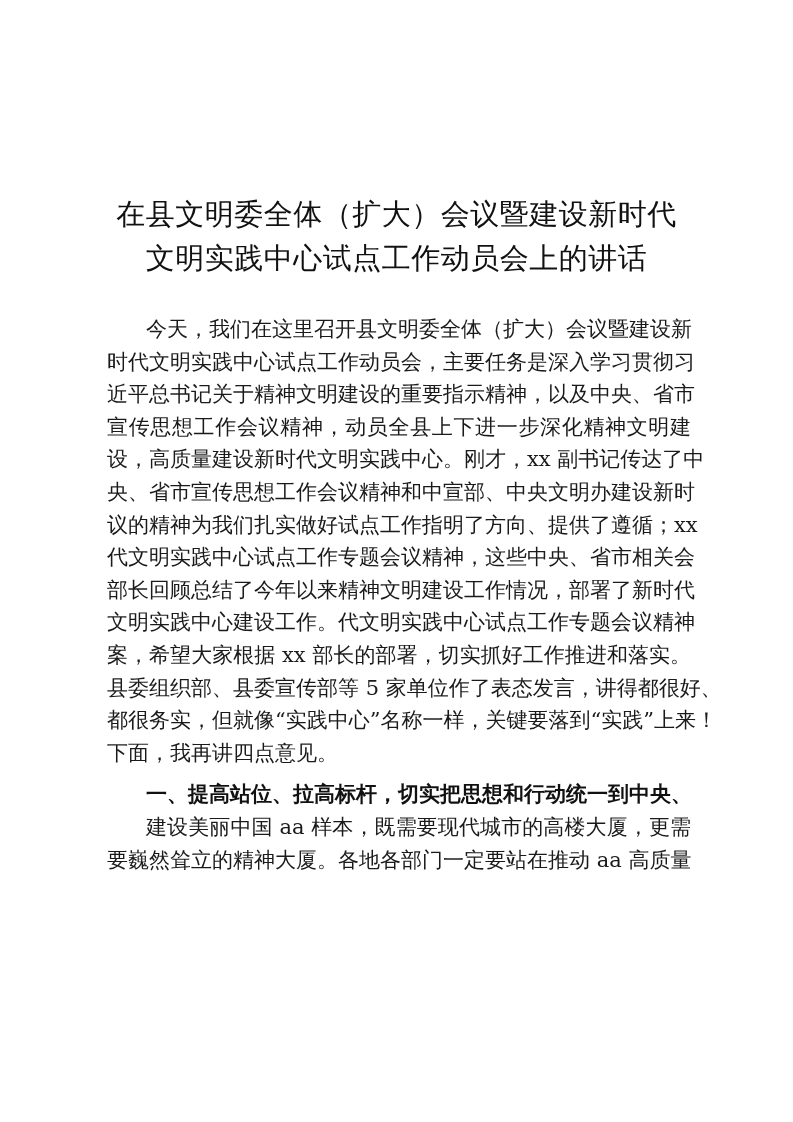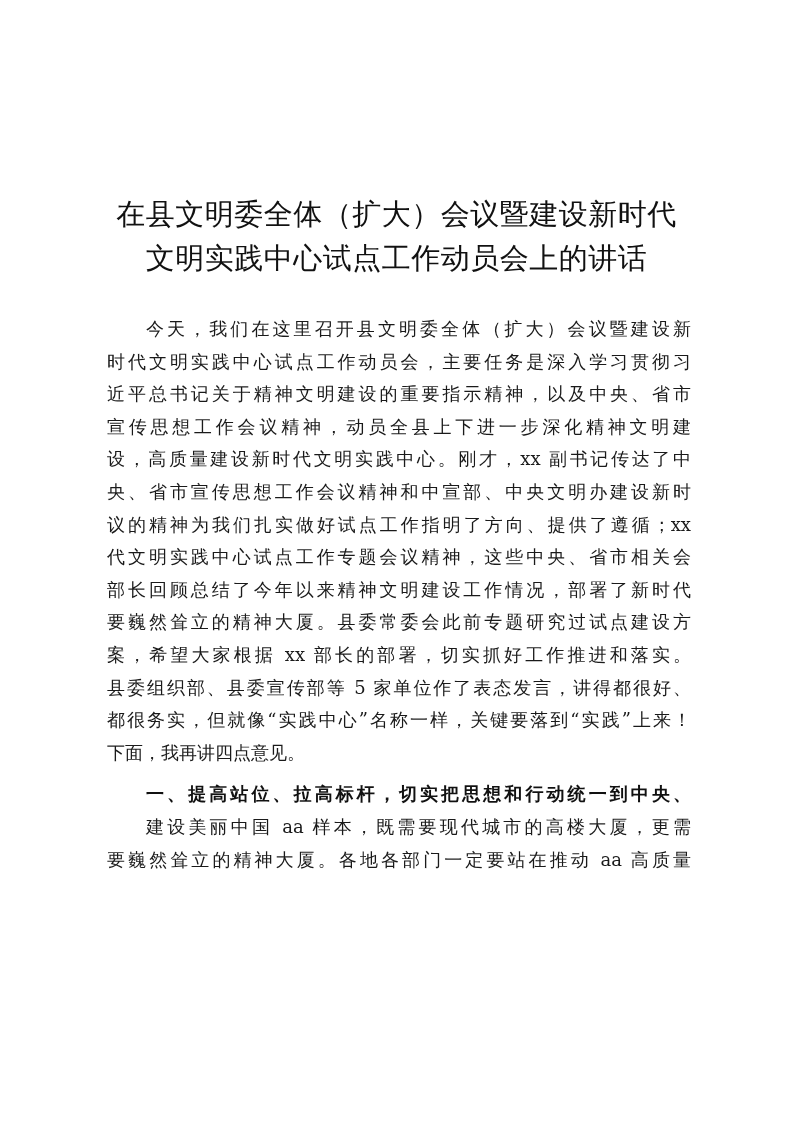--- a/index.html
+++ b/index.html
@@ -11,21 +11,21 @@
     position: absolute; left: 90px; width: 613px; top: 192px;
     text-align: center;
     font-family: "DejaVu Serif", "Liberation Serif", serif;
     font-size: 29px; line-height: 44px; color: #111;
     letter-spacing: 0.5px;
   }
   .title div { white-space: nowrap; }
   .body {
     position: absolute; left: 107px; top: 313px; width: 584px;
     font-family: "DejaVu Serif", "Liberation Serif", serif;
-    font-size: 18px; line-height: 32.6px; color: #1a1a1a;
+    font-size: 21px; line-height: 32.6px; color: #1a1a1a;
   }
   .line { white-space: nowrap; display: block; text-align: justify; text-align-last: justify; height: 32.6px; }
   .line.last { text-align-last: left; }
   .indent { padding-left: 39px; }
   .heading { font-family: "DejaVu Sans", "Liberation Sans", sans-serif; font-weight: bold; color: #111; margin-top: 9px; }
 </style>
 </head>
 <body>
 
 <div class="page">
@@ -38,21 +38,21 @@
     <div>
       <span class="line indent">今天，我们在这里召开县文明委全体（扩大）会议暨建设新</span>
       <span class="line">时代文明实践中心试点工作动员会，主要任务是深入学习贯彻习</span>
       <span class="line">近平总书记关于精神文明建设的重要指示精神，以及中央、省市</span>
       <span class="line">宣传思想工作会议精神，动员全县上下进一步深化精神文明建</span>
       <span class="line">设，高质量建设新时代文明实践中心。刚才，xx 副书记传达了中</span>
       <span class="line">央、省市宣传思想工作会议精神和中宣部、中央文明办建设新时</span>
       <span class="line">议的精神为我们扎实做好试点工作指明了方向、提供了遵循；xx</span>
       <span class="line">代文明实践中心试点工作专题会议精神，这些中央、省市相关会</span>
       <span class="line">部长回顾总结了今年以来精神文明建设工作情况，部署了新时代</span>
-      <span class="line">要巍然耸立的精神大厦。县委常委会此前专题研究过试点建设方</span>
+      <span class="line">文明实践中心建设工作。代文明实践中心试点工作专题会议精神</span>
       <span class="line">案，希望大家根据 xx 部长的部署，切实抓好工作推进和落实。</span>
       <span class="line">县委组织部、县委宣传部等 5 家单位作了表态发言，讲得都很好、</span>
       <span class="line">都很务实，但就像“实践中心”名称一样，关键要落到“实践”上来！</span>
       <span class="line last">下面，我再讲四点意见。</span>
     </div>
 
     <div class="heading">
       <span class="line indent">一、提高站位、拉高标杆，切实把思想和行动统一到中央、</span>
     </div>
 

